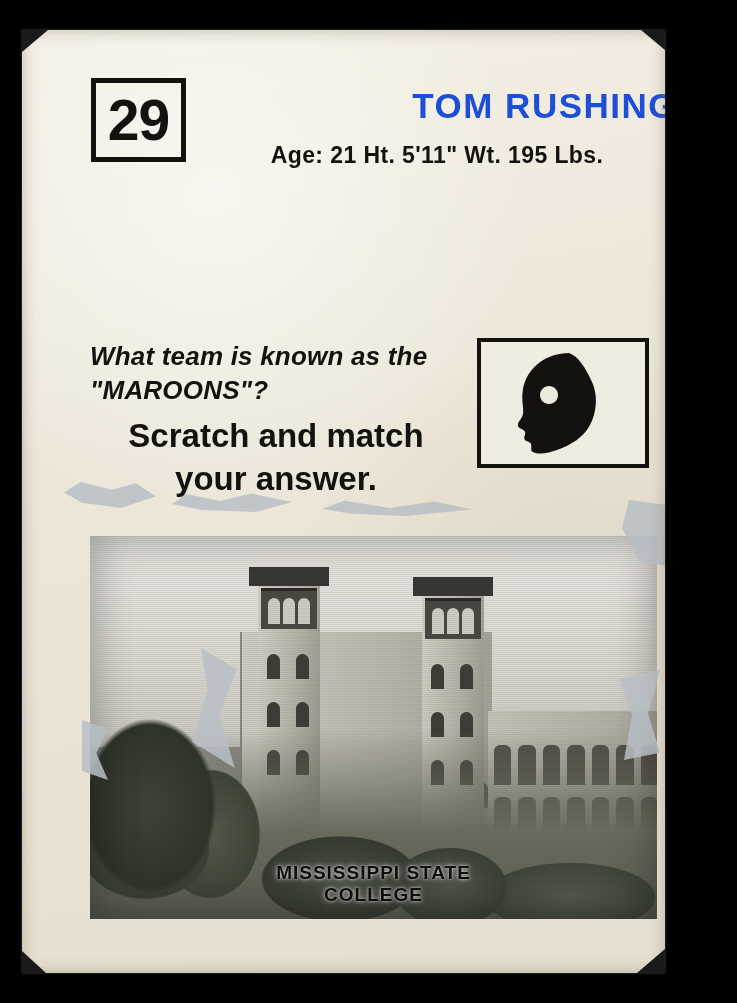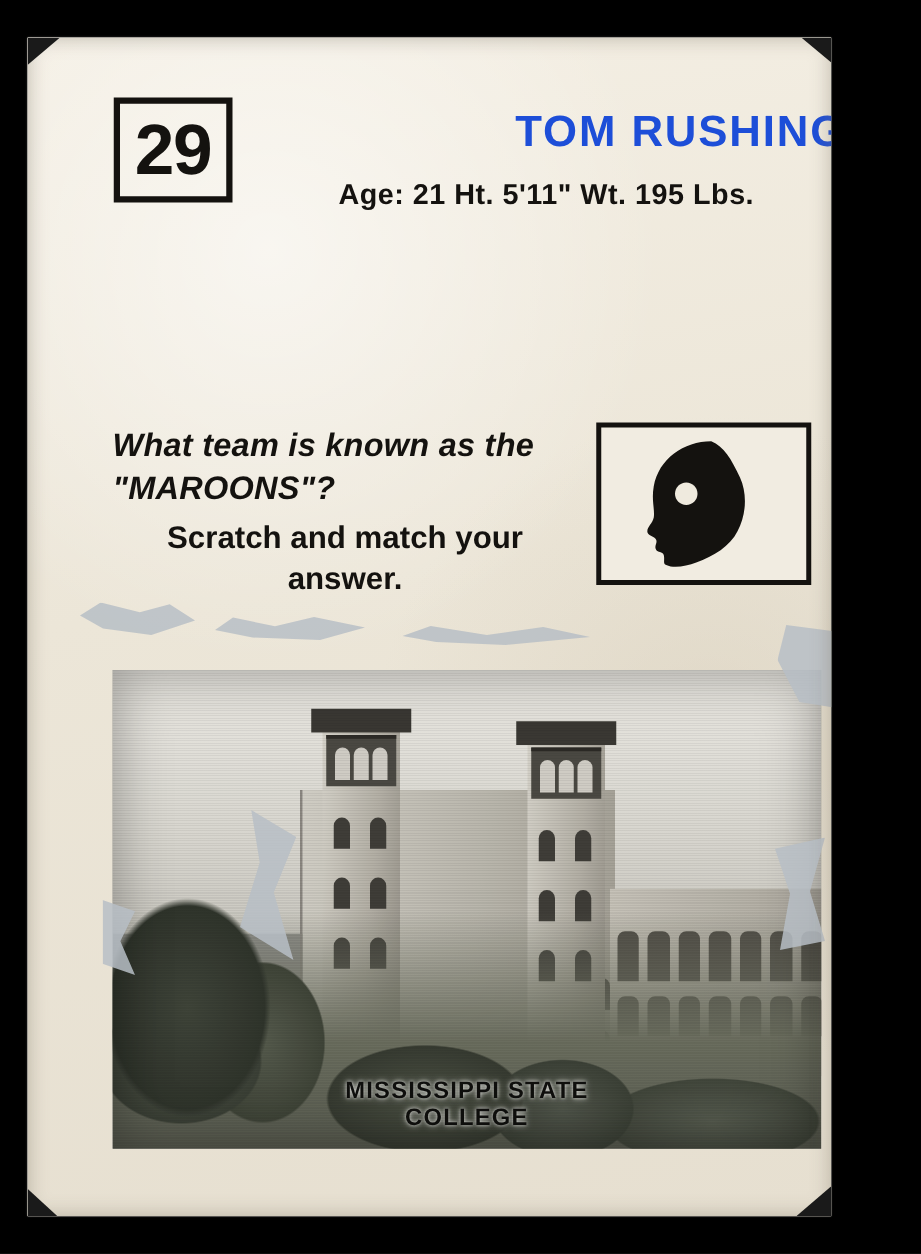--- a/index.html
+++ b/index.html
@@ -120,21 +120,21 @@
     font-weight: bold;
     font-style: italic;
     font-size: 26px;
     line-height: 1.3;
     letter-spacing: 0.2px;
   }
   #quiz-instruction {
     margin-top: 6px;
     font-family: "Liberation Sans", sans-serif;
     font-weight: bold;
-    font-size: 25px;
+    font-size: 33px;
     line-height: 1.32;
     text-align: center;
     padding-right: 18px;
   }
 
   
   #scratch-box {
     position: absolute;
     left: 455px;
     top: 308px;

